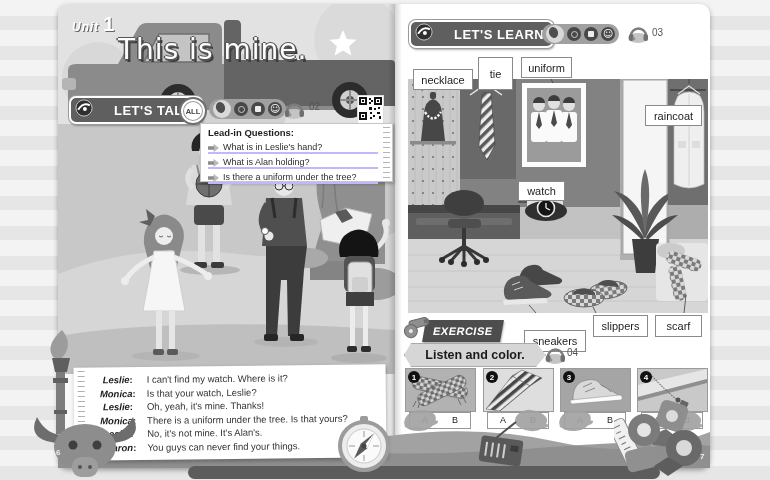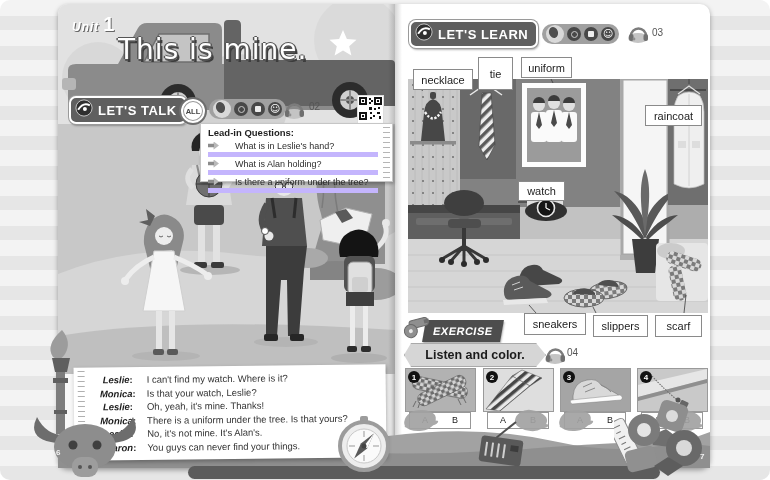--- a/index.html
+++ b/index.html
@@ -1,33 +1,33 @@
 <!DOCTYPE html>
 <html><head>
 <meta charset="utf-8">
 <style>
   html,body{margin:0;padding:0;}
   .screen{position:relative;width:770px;height:480px;overflow:hidden;
     font-family:"Liberation Sans",sans-serif;
-    background:repeating-linear-gradient(180deg,#f3f3f3 0 16px,#e6e6e6 16px 30px);border-radius:10px;}
+    background:repeating-linear-gradient(180deg,#f3f3f3 0 16px,#e6e6e6 16px 30px);}
   .abs{position:absolute;}
   
   #pageL{left:58px;top:4px;width:337px;height:464px;background:#f8f8f8;border-radius:10px 0 0 10px;box-shadow:0 2px 5px rgba(0,0,0,.35);z-index:1;}
   #pageR{left:395px;top:4px;width:315px;height:464px;background:#ffffff;border-radius:0 10px 10px 0;box-shadow:0 2px 5px rgba(0,0,0,.35);z-index:1;}
   #fold{left:388px;top:4px;width:14px;height:464px;background:linear-gradient(90deg,transparent,rgba(0,0,0,.16) 50%,transparent);z-index:3;}
   #headL{left:58px;top:4px;width:337px;height:120px;background:#e2e2e2;border-radius:10px 0 0 0;overflow:hidden;z-index:1;}
   
   #unit{left:72px;top:13px;z-index:2;color:#fff;text-shadow:1px 1px 0 #666;}
   #unit .u{font-size:12px;font-style:italic;font-weight:bold;letter-spacing:1px;}
   #unit .n{font-size:20px;font-weight:bold;margin-left:4px;}
   #title{left:118px;top:33px;z-index:2;color:#fff;font-weight:normal;font-size:28px;letter-spacing:1px;
     font-family:"DejaVu Sans",sans-serif;
     text-shadow:1.5px 0 #555,-1.5px 0 #555,0 1.5px #555,0 -1.5px #555,2.5px 3px 0 #3d3d3d;}
   
-  .badge{display:flex;align-items:center;gap:5px;background:#5f5f5f;border:2px solid #fff;border-radius:7px;
+  .badge{display:flex;align-items:center;gap:21px;background:#5f5f5f;border:2px solid #fff;border-radius:7px;
     box-shadow:0 0 0 1px #9a9a9a,1px 2px 2px rgba(0,0,0,.3);padding:0 8px 0 4px;height:24px;z-index:4;}
   .badge .lbl{color:#fff;font-weight:bold;font-size:13px;letter-spacing:.5px;white-space:nowrap;}
   #talkBadge{left:69px;top:96px;}
   #learnBadge{left:409px;top:20px;}
   #allBadge{left:179px;top:97px;width:24px;height:24px;border-radius:50%;background:#fff;border:2px solid #6e6e6e;
     box-shadow:inset 0 0 0 2px #fff,inset 0 0 0 3px #999;display:flex;align-items:center;justify-content:center;
     font-size:7.5px;font-weight:bold;color:#444;z-index:4;}
   .pill{display:flex;align-items:center;gap:3px;background:#a0a0a0;border-radius:11px;padding:0 4px;height:20px;z-index:4;}
   #pillL{left:209px;top:99px;} #pillR{left:542px;top:24px;}
   .cd{width:18px;height:18px;border-radius:50%;background:#d9d9d9;position:relative;}
@@ -40,21 +40,21 @@
   .hp{z-index:4;} .trk{font-size:10px;color:#555;font-weight:normal;z-index:4;}
   #trkL{left:309px;top:101px;} #trkR{left:652px;top:27px;} #trkE{left:567px;top:347px;}
   #hpL{left:283px;top:100px;} #hpR{left:627px;top:24px;} #hpE{left:544px;top:345px;}
   #qr{left:357px;top:95px;z-index:4;border:1px solid #ddd;background:#fff;}
   
   #leadin{left:200px;top:123px;width:193px;height:59px;background:#fff;border:1px solid #c6c6c6;
     box-shadow:1px 2px 3px rgba(0,0,0,.25);z-index:4;padding:3px 14px 2px 7px;box-sizing:border-box;}
   #leadin::after{content:"";position:absolute;right:2px;top:3px;bottom:3px;width:7px;
     background:repeating-linear-gradient(180deg,#b5b5b5 0 1.5px,transparent 1.5px 5px);}
   #leadin .ttl{font-size:9.5px;font-weight:bold;color:#1f1f1f;margin-bottom:1px;}
-  .qrow{display:flex;align-items:center;gap:16px;border-bottom:5px solid #c4b5fd;height:13px;}
+  .qrow{display:flex;align-items:flex-end;gap:4px;border-bottom:2px solid #c4b5fd;height:13px;}
   .qrow .qt{font-size:9px;color:#2e2e2e;white-space:nowrap;}
   .hand{width:11px;height:8px;flex:0 0 11px;background:linear-gradient(90deg,#8c8c8c 55%,#b9b9b9 55%);
     clip-path:polygon(0 28%,52% 28%,52% 0,100% 50%,52% 100%,52% 72%,0 72%);}
   
   #sceneL{left:58px;top:124px;width:337px;height:250px;z-index:2;}
   
   #note{left:74px;top:366px;width:312px;height:93px;background:#fff;transform:rotate(-.6deg);
     box-shadow:1px 2px 4px rgba(0,0,0,.3);z-index:5;padding:6px 6px 4px 18px;box-sizing:border-box;}
   #note::before{content:"";position:absolute;left:4px;top:3px;bottom:3px;width:7px;
     background:repeating-linear-gradient(180deg,#b0b0b0 0 1.5px,transparent 1.5px 5px);}
@@ -71,21 +71,21 @@
   #torch{left:40px;top:326px;z-index:6;} #skull{left:34px;top:413px;} #compass{left:335px;top:416px;}
   #radio{left:472px;top:420px;} #gears{left:614px;top:386px;}
   
   .vocab{background:#fff;border:1px solid #8a8a8a;color:#1d1d1d;font-size:11px;text-align:center;z-index:4;
     display:flex;align-items:center;justify-content:center;box-sizing:border-box;}
   #v-necklace{left:413px;top:57px;width:60px;height:21px;margin-top:12px;}
   #v-tie{left:478px;top:57px;width:35px;height:33px;}
   #v-uniform{left:521px;top:57px;width:51px;height:21px;}
   #v-raincoat{left:645px;top:57px;width:57px;height:21px;margin-top:48px;}
   #v-watch{left:518px;top:181px;width:47px;height:20px;}
-  #v-sneakers{left:524px;top:313px;width:62px;height:22px;}
+  #v-sneakers{left:524px;top:330px;width:62px;height:22px;}
   #v-slippers{left:593px;top:315px;width:55px;height:22px;}
   #v-scarf{left:655px;top:315px;width:47px;height:22px;}
   #room{left:408px;top:79px;width:300px;height:234px;z-index:2;}
   
   #exbanner{left:424px;top:320px;width:78px;height:22px;background:#4d4d4d;transform:skewX(-10deg);
     display:flex;align-items:center;justify-content:center;color:#fff;font-weight:bold;font-size:11px;
     letter-spacing:.5px;z-index:4;box-shadow:1px 2px 2px rgba(0,0,0,.3);}
   #whistle{left:400px;top:315px;z-index:5;}
   #listen{left:404px;top:343px;width:140px;height:22px;background:#d6d6d6;border:1px solid #aaa;
     clip-path:polygon(5% 0,93% 0,100% 50%,93% 100%,5% 100%,0 50%);

